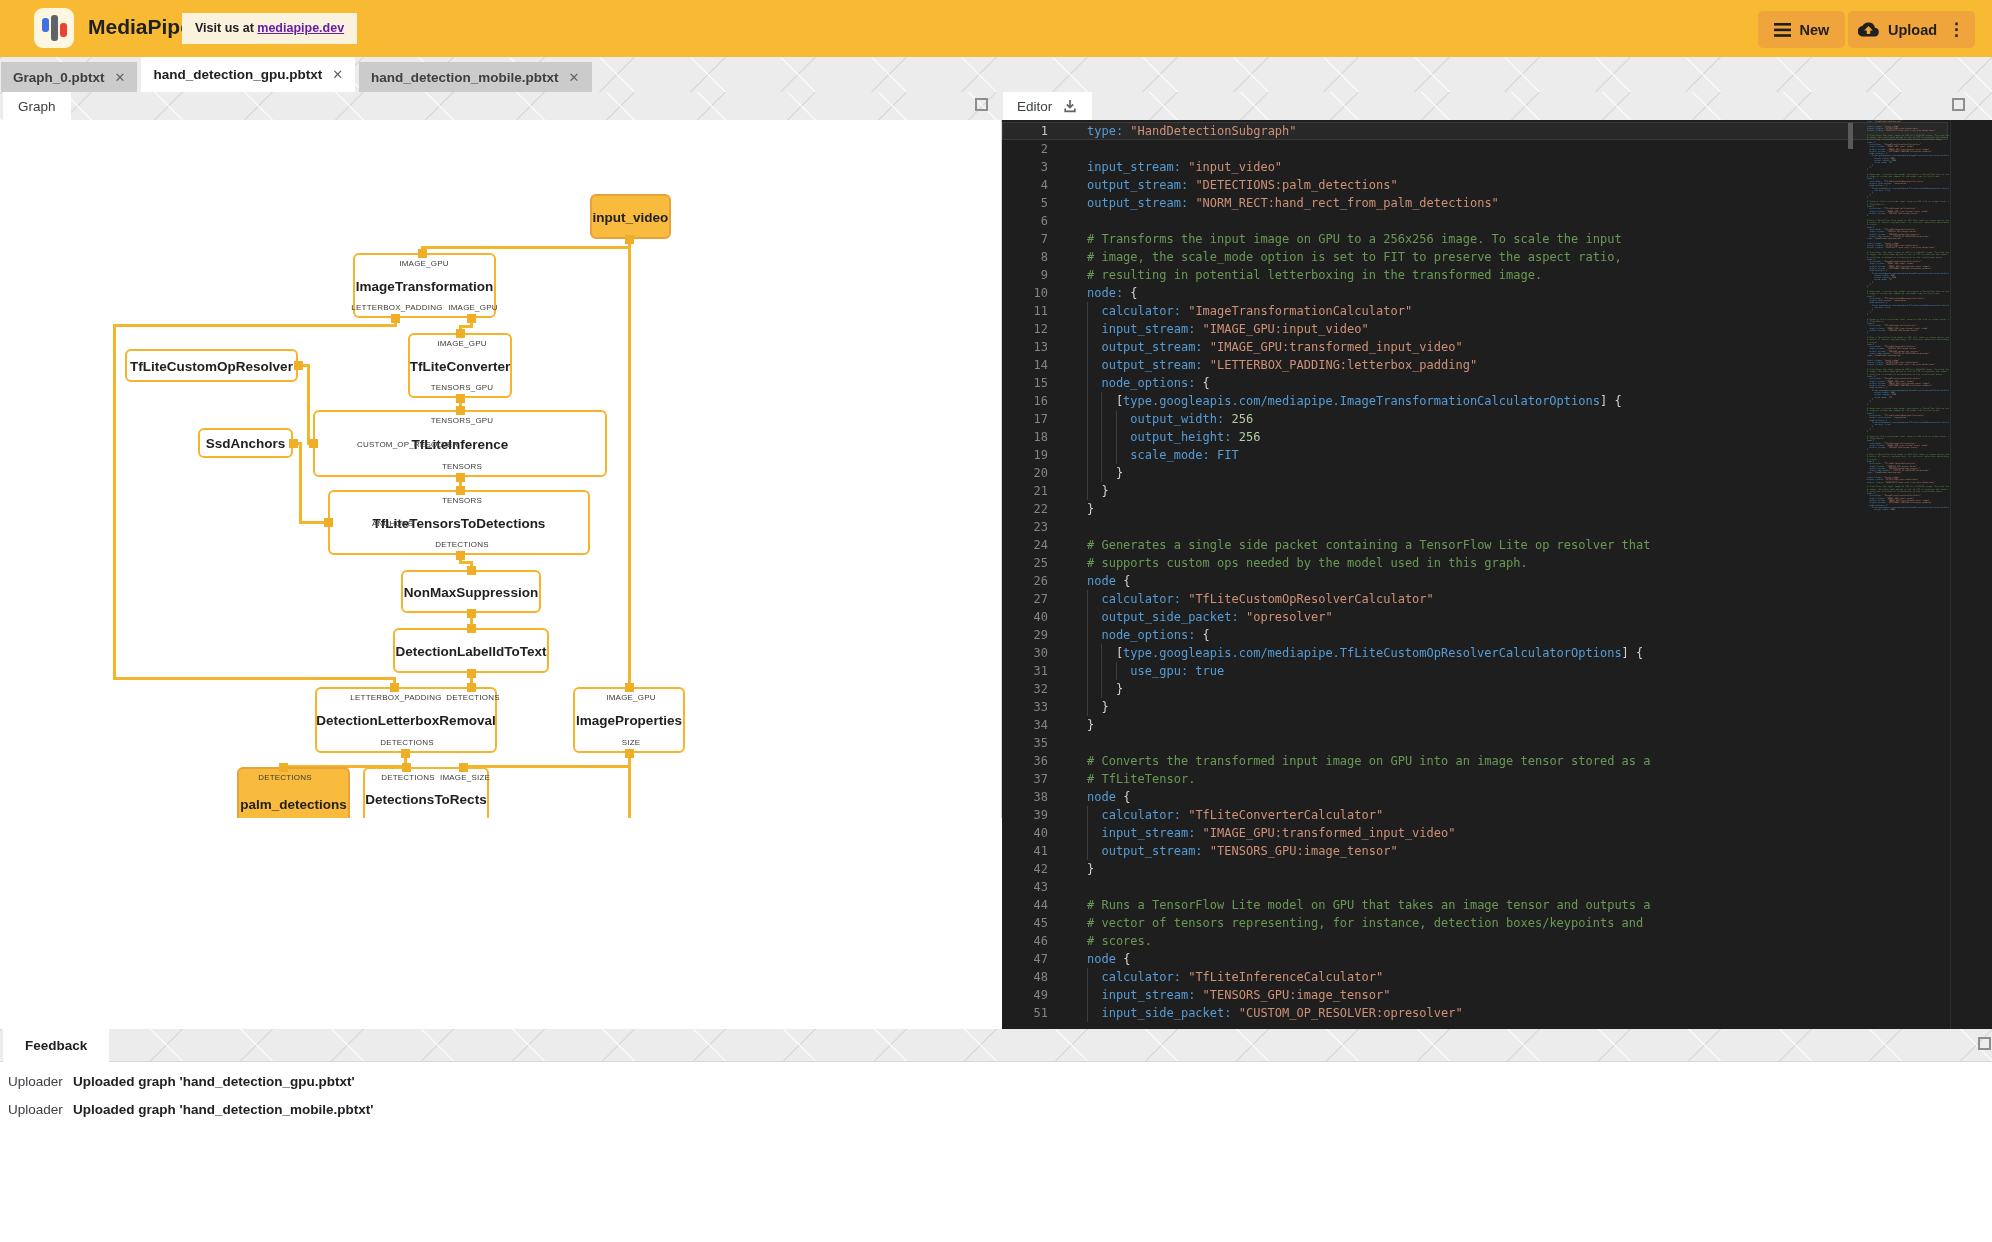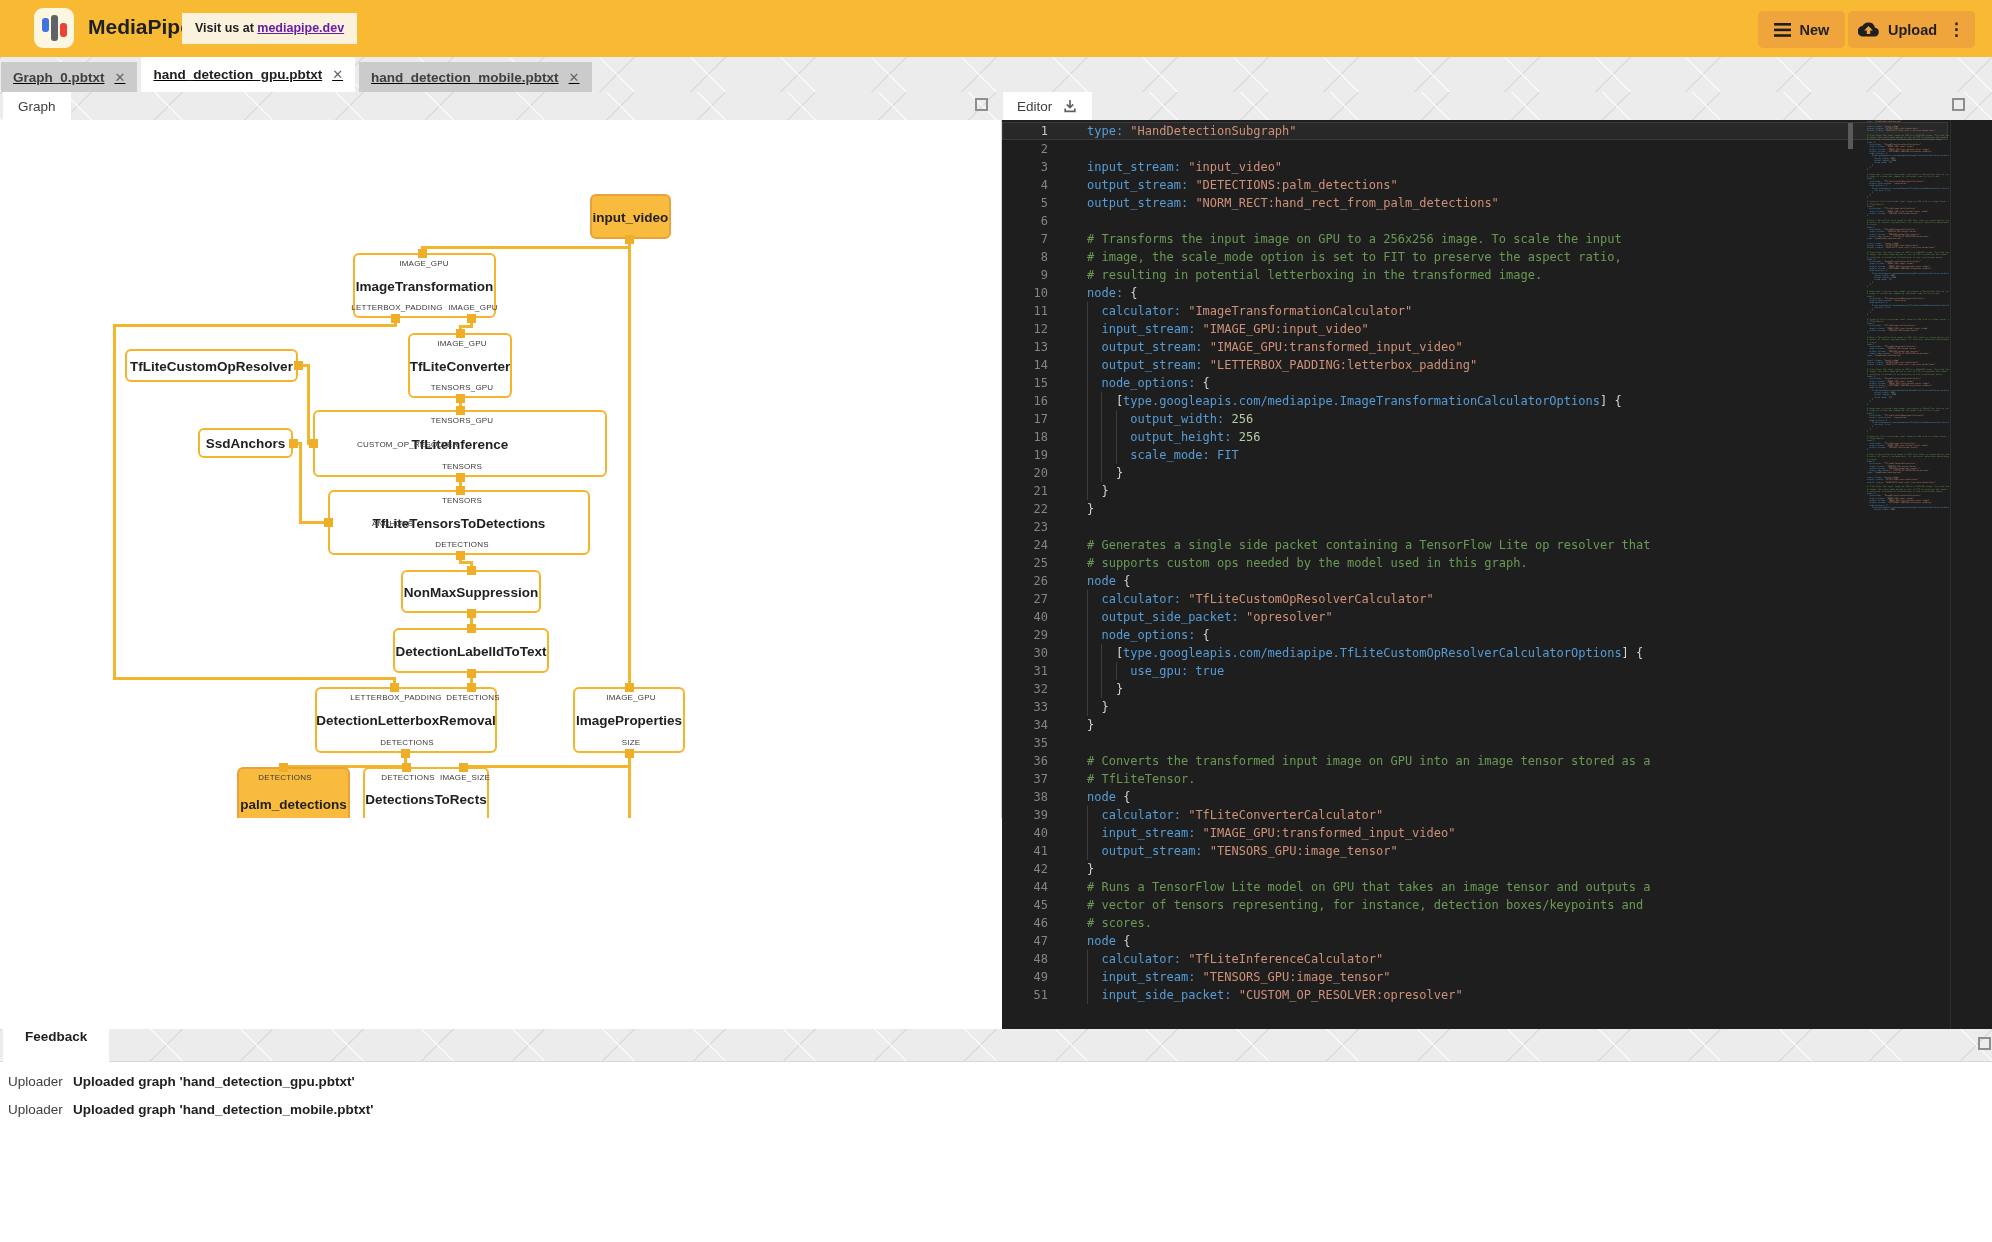--- a/index.html
+++ b/index.html
@@ -21,21 +21,21 @@
   .hbtn{position:absolute;top:11px;height:37px;background:#F0A43C;border-radius:5px;
         display:flex;align-items:center;justify-content:center;gap:9px;font-size:14.5px;
         font-weight:bold;color:#1F1F1F;cursor:pointer;box-sizing:border-box;}
   .hbtn svg{display:block;}
   .kebab{font-size:17px;font-weight:bold;letter-spacing:0;margin-left:2px;}
 
   
   .hatch{background-color:#ECECEC;
     background-image:
       repeating-linear-gradient(45deg, rgba(255,255,255,.7) 0 1.5px, transparent 1.5px 64px),
-      repeating-linear-gradient(135deg, rgba(170,170,170,.25) 0 1.5px, transparent 1.5px 64px); text-decoration: underline;}
+      repeating-linear-gradient(135deg, rgba(170,170,170,.25) 0 1.5px, transparent 1.5px 64px);}
 
   
   .filetabs{position:absolute;left:0;top:57px;width:1992px;height:35px;display:flex;
             align-items:flex-end;gap:4px;padding-left:1px;box-sizing:border-box;}
   .ftab{height:30px;background:#CBCBCB;color:#3C4043;font-size:13.5px;font-weight:bold;
         display:inline-flex;align-items:center;padding:0 12px;cursor:pointer;white-space:nowrap;}
   .ftab .close{margin-left:10px;font-size:13px;color:#5F6368;font-weight:normal;cursor:pointer;}
   .ftab.active{height:35px;background:#ffffff;color:#202124;}
 
   
@@ -79,21 +79,21 @@
   .mini-line{height:2.3px;line-height:2.3px;font-size:2px;white-space:pre;overflow:hidden;
              font-family:"DejaVu Sans Mono",monospace;color:#bbb;}
   .mini-line .ind{width:2.4px;height:2.3px;border-left:none;}
   .ruler-mark{position:absolute;left:846px;top:3px;width:5px;height:26px;background:#5a5a5a;}
   .vsb{position:absolute;left:948px;top:0;width:1px;height:909px;background:#2e2e2e;}
 
   
   .feedback-bar{position:absolute;left:0;top:1029px;width:1992px;height:33px;
                 border-bottom:1px solid #D8D8D8;box-sizing:border-box;}
   .fb-tab{position:absolute;left:3px;top:0;height:33px;background:#ffffff;display:inline-flex;
-          align-items:flex-start;padding:0 22px;font-size:13.5px;font-weight:bold;color:#202124;cursor:pointer;}
+          align-items:center;padding:0 22px;font-size:13.5px;font-weight:bold;color:#202124;cursor:pointer;}
   .fb-body{position:absolute;left:0;top:1062px;width:1992px;height:180px;background:#ffffff;}
   .fb-row{position:absolute;left:0;width:1200px;height:28px;line-height:28px;font-size:13.5px;}
   .fb-src{position:absolute;left:8px;color:#3C4043;}
   .fb-msg{position:absolute;left:73px;color:#202124;font-weight:bold;}
 </style>
 </head>
 <body>
 
 <div class="hdr">
   <div class="logo">
@@ -326,20 +326,21 @@
       <div class="cl"><span class="ln">33</span><span class="code"><span class="ind"></span>}</span></div>
       <div class="cl"><span class="ln">34</span><span class="code">}</span></div>
       <div class="cl"><span class="ln">35</span><span class="code"></span></div>
       <div class="cl"><span class="ln">36</span><span class="code"><span class="tk-c"># Converts the transformed input image on GPU into an image tensor stored as a</span></span></div>
       <div class="cl"><span class="ln">37</span><span class="code"><span class="tk-c"># TfLiteTensor.</span></span></div>
       <div class="cl"><span class="ln">38</span><span class="code"><span class="tk-k">node</span> {</span></div>
       <div class="cl"><span class="ln">39</span><span class="code"><span class="ind"></span><span class="tk-k">calculator:</span> <span class="tk-s">"TfLiteConverterCalculator"</span></span></div>
       <div class="cl"><span class="ln">40</span><span class="code"><span class="ind"></span><span class="tk-k">input_stream:</span> <span class="tk-s">"IMAGE_GPU:transformed_input_video"</span></span></div>
       <div class="cl"><span class="ln">41</span><span class="code"><span class="ind"></span><span class="tk-k">output_stream:</span> <span class="tk-s">"TENSORS_GPU:image_tensor"</span></span></div>
       <div class="cl"><span class="ln">42</span><span class="code">}</span></div>
+      <div class="cl"><span class="ln">43</span><span class="code"></span></div>
       <div class="cl"><span class="ln">44</span><span class="code"><span class="tk-c"># Runs a TensorFlow Lite model on GPU that takes an image tensor and outputs a</span></span></div>
       <div class="cl"><span class="ln">45</span><span class="code"><span class="tk-c"># vector of tensors representing, for instance, detection boxes/keypoints and</span></span></div>
       <div class="cl"><span class="ln">46</span><span class="code"><span class="tk-c"># scores.</span></span></div>
       <div class="cl"><span class="ln">47</span><span class="code"><span class="tk-k">node</span> {</span></div>
       <div class="cl"><span class="ln">48</span><span class="code"><span class="ind"></span><span class="tk-k">calculator:</span> <span class="tk-s">"TfLiteInferenceCalculator"</span></span></div>
       <div class="cl"><span class="ln">49</span><span class="code"><span class="ind"></span><span class="tk-k">input_stream:</span> <span class="tk-s">"TENSORS_GPU:image_tensor"</span></span></div>
       <div class="cl"><span class="ln">51</span><span class="code"><span class="ind"></span><span class="tk-k">input_side_packet:</span> <span class="tk-s">"CUSTOM_OP_RESOLVER:opresolver"</span></span></div>
     </div>
   <div class="ruler-mark"></div>
   <div class="vsb"></div>

